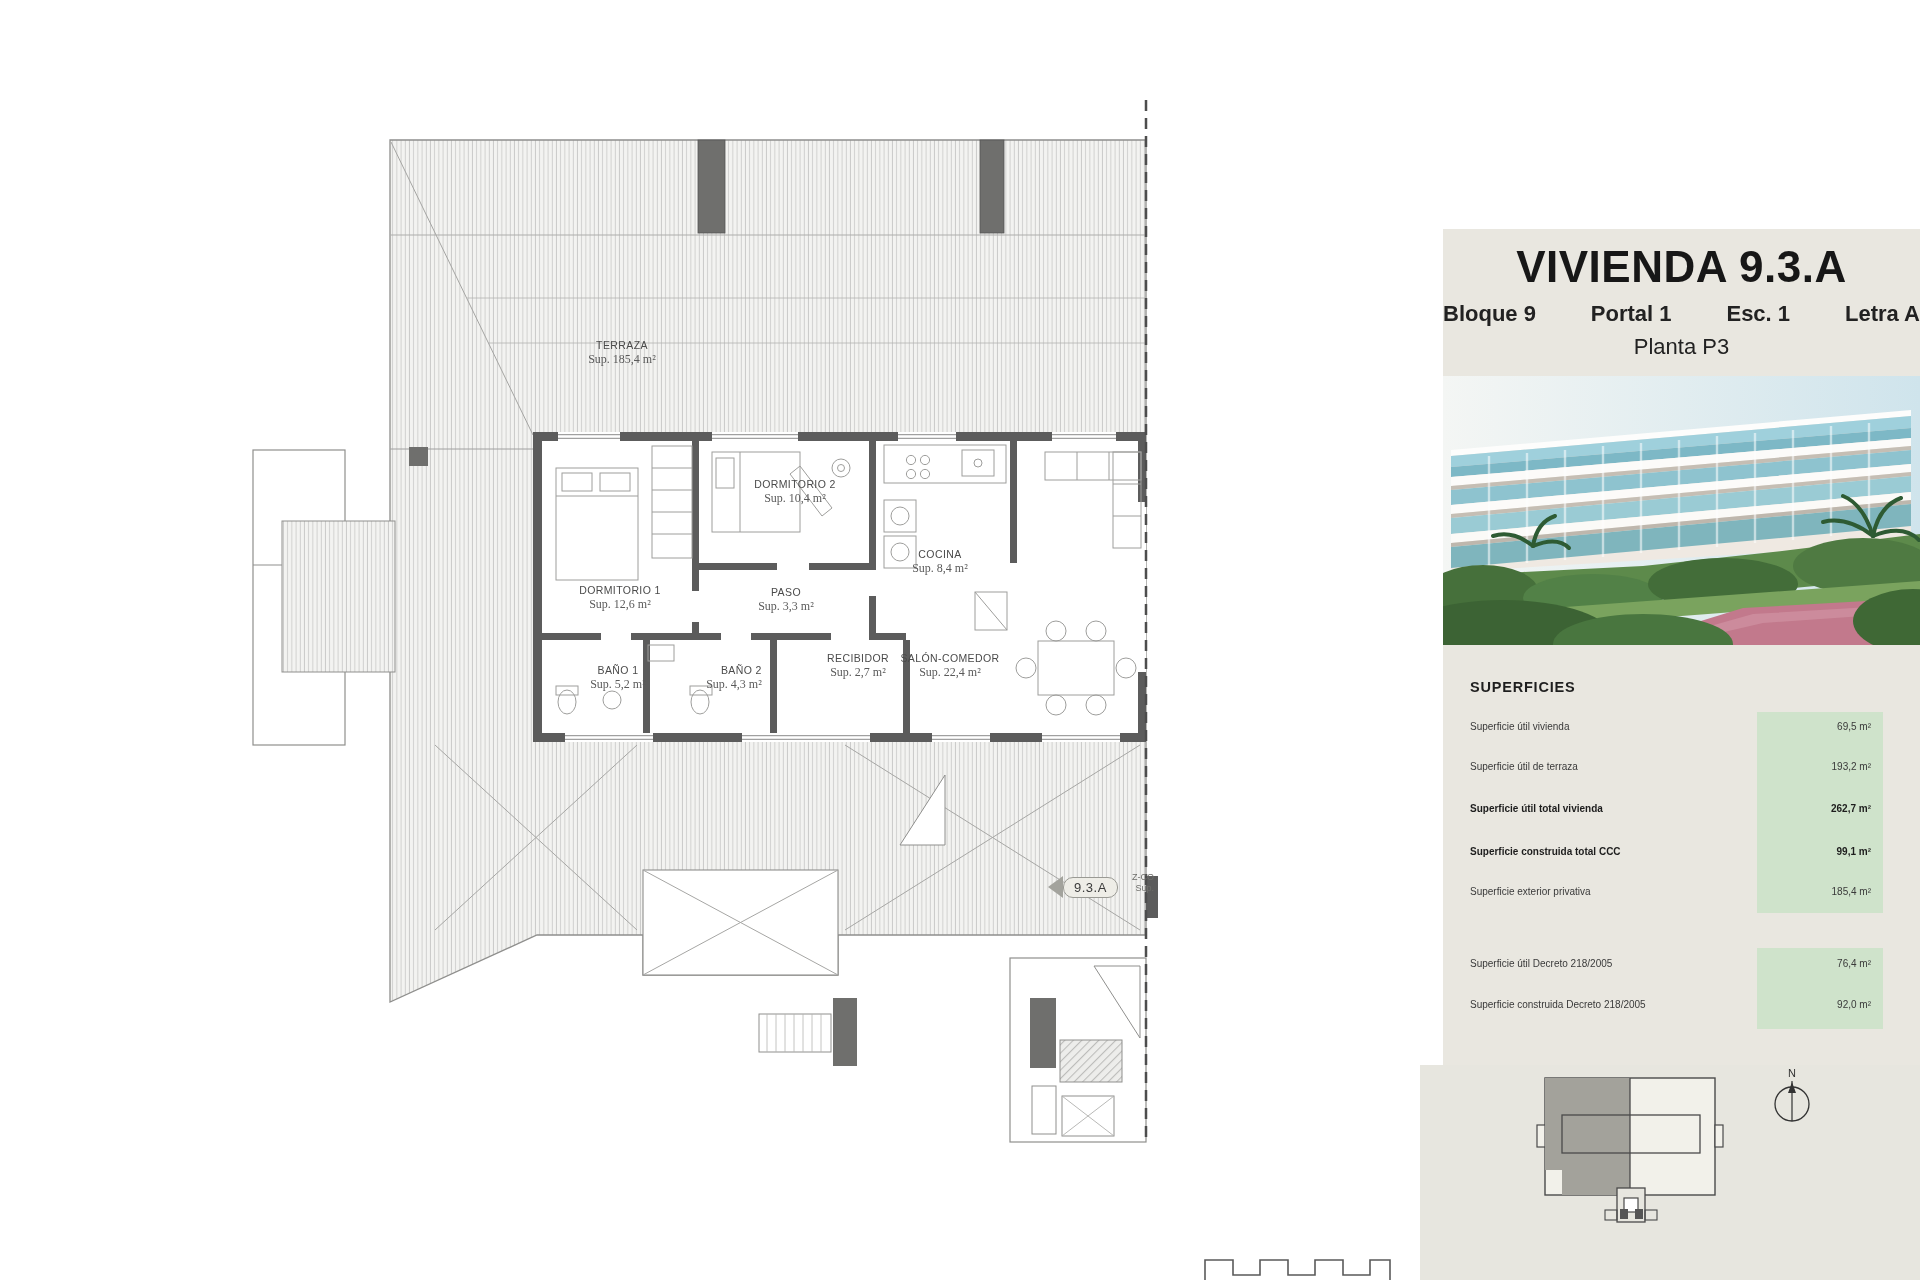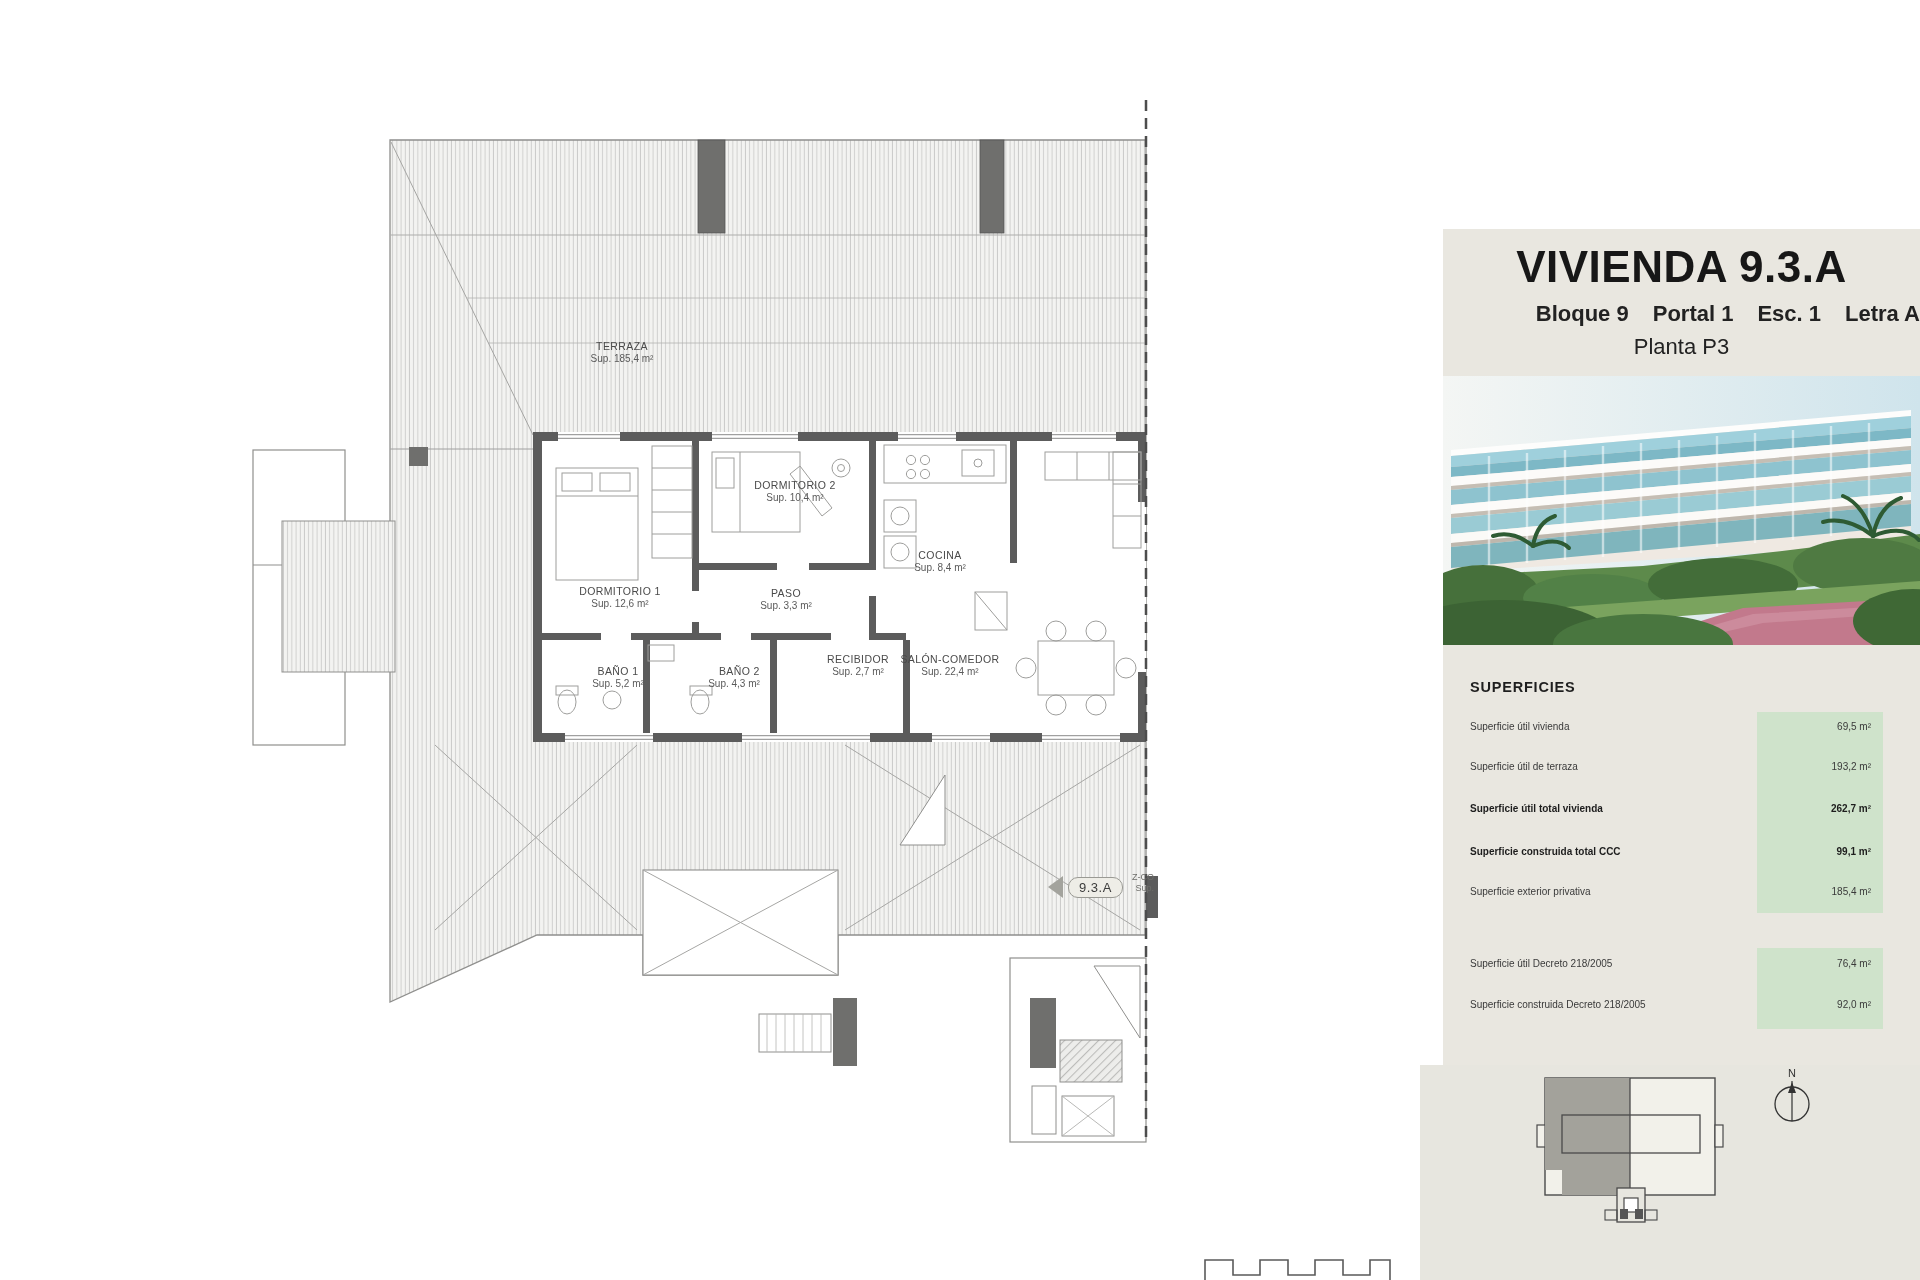--- a/index.html
+++ b/index.html
@@ -4,34 +4,34 @@
 <style>
   html,body{margin:0;padding:0;background:#ffffff;}
   .sheet{position:relative;width:1920px;height:1280px;background:#ffffff;overflow:hidden;
          font-family:"Liberation Sans", sans-serif;}
   svg text{font-family:"Liberation Sans", sans-serif;}
 
   
   .rlabel{position:absolute;transform:translate(-50%,-50%);text-align:center;
           color:#4a4a4a;white-space:nowrap;line-height:1.25;}
   .rlabel .rn{font-size:10.5px;letter-spacing:.4px;}
-  .rlabel .rs{font-size:10px;color:#5a5a5a;}
+  .rlabel .rs{font-size:12px;color:#5a5a5a;font-family:Liberation Serif, serif;}
 
   
-  .badge{position:absolute;left:1048px;top:876px;display:flex;align-items:center;gap:5px;}
+  .badge{position:absolute;left:1048px;top:876px;display:flex;align-items:center;}
   .badge-tri{width:0;height:0;border-top:11px solid transparent;border-bottom:11px solid transparent;
              border-right:15px solid #a3a39d;}
   .badge-pill{display:inline-block;border:1.5px solid #9a9a94;border-radius:10px;background:#eeede7;
               padding:2px 10px;font-size:13px;color:#3c3c3c;letter-spacing:.5px;}
   .cut-note{position:absolute;left:1132px;top:872px;font-size:9px;color:#6e6e6a;line-height:1.25;text-align:right;}
 
   
   .panel{position:absolute;left:1443px;top:229px;width:477px;height:1054px;background:#e9e7e0;}
   .panel-title{margin-top:13px;text-align:center;font-size:44px;font-weight:bold;color:#171717;letter-spacing:.5px;}
-  .panel-sub{margin-top:9px;display:flex;justify-content:flex-end;gap:24px;font-size:22px;font-weight:bold;color:#222;}
+  .panel-sub{margin-top:9px;display:flex;justify-content:space-between;gap:24px;font-size:22px;font-weight:bold;color:#222;}
   .panel-planta{margin-top:7px;text-align:center;font-size:22px;font-weight:normal;color:#222;}
   .photo{position:absolute;left:0;top:147px;width:477px;height:269px;overflow:hidden;}
 
   .sup-head{position:absolute;left:27px;top:450px;font-size:14.5px;font-weight:bold;color:#1e1e1e;letter-spacing:.8px;}
   .green-block{position:absolute;left:314px;width:126px;background:#cfe3cb;}
   .gb1{top:483px;height:201px;}
   .gb2{top:719px;height:81px;}
   .trow{position:absolute;left:27px;width:413px;height:20px;font-size:10px;color:#3a3a3a;}
   .trow .lab{position:absolute;left:0;top:0;}
   .trow .val{position:absolute;right:12px;top:0;}

